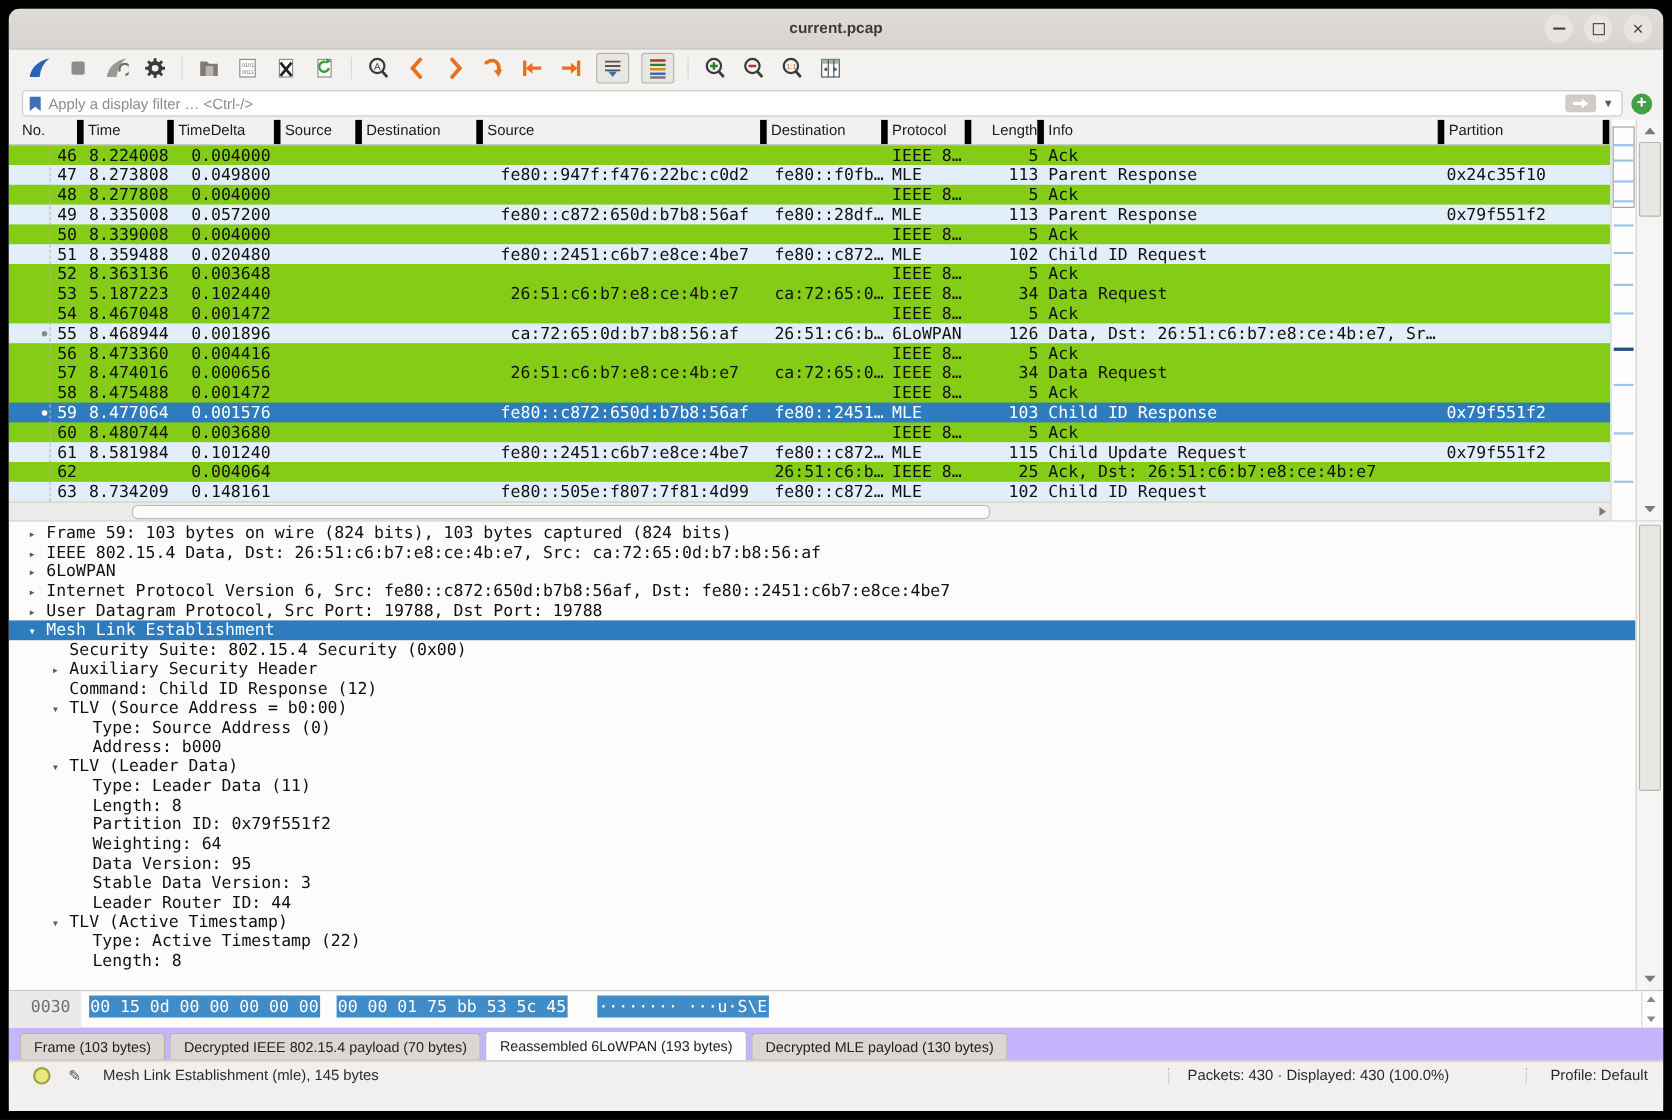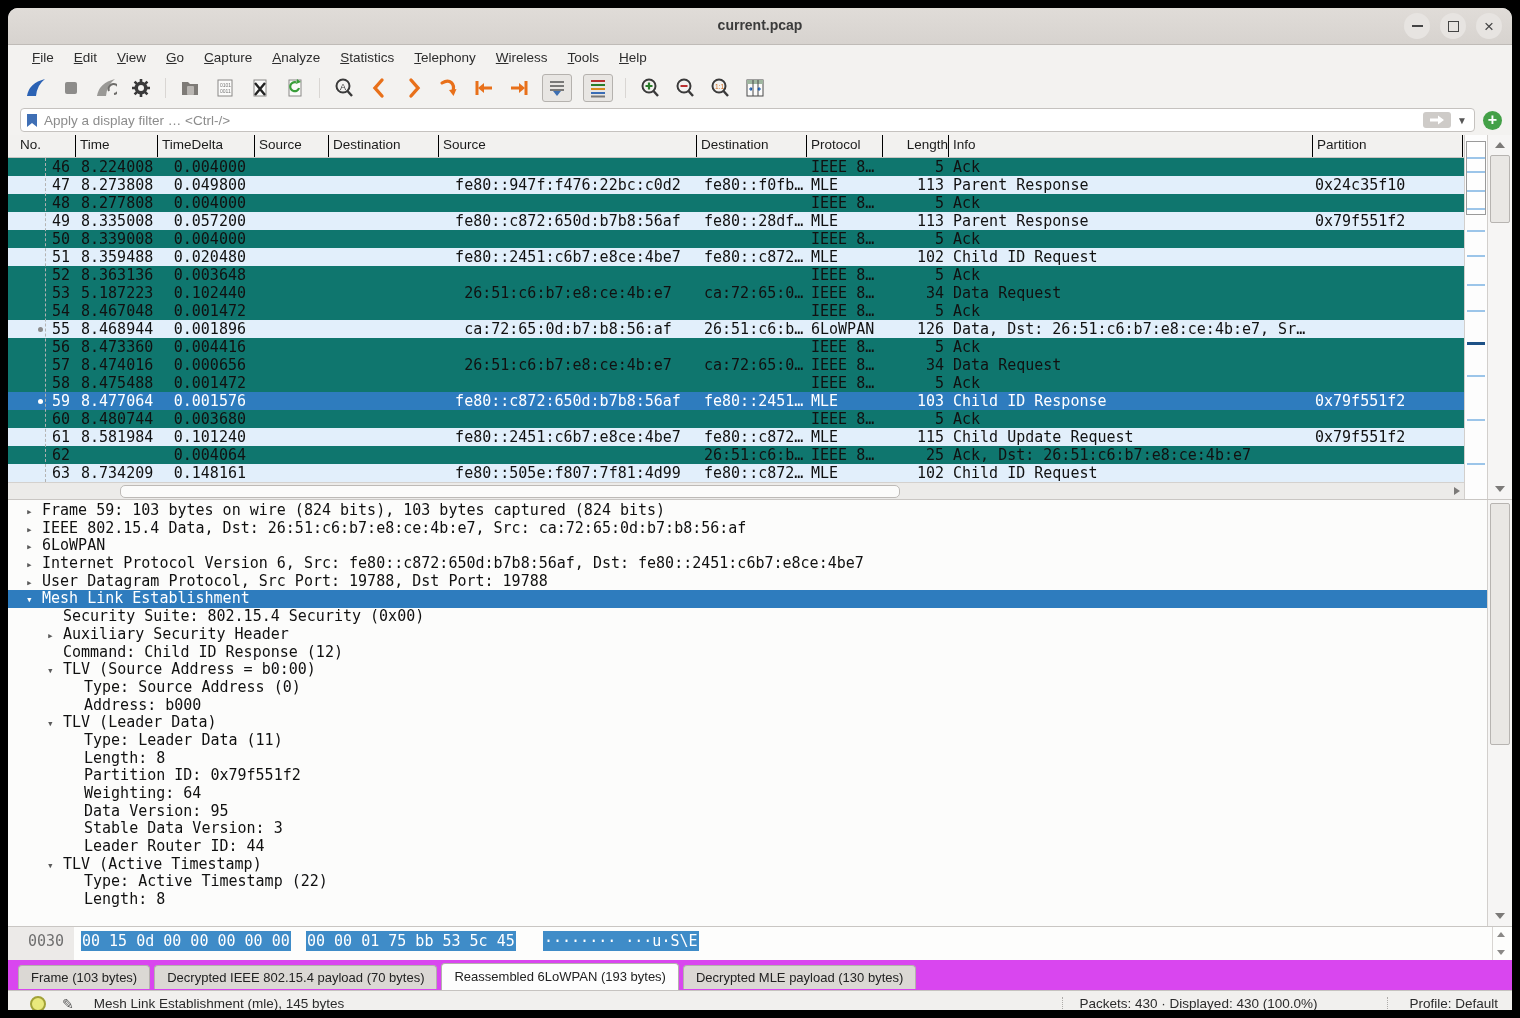--- a/index.html
+++ b/index.html
@@ -34,24 +34,24 @@
   .apply-btn{width:28px;height:16px;background:#cecbc8;border-radius:3px;display:flex;
     align-items:center;justify-content:center;margin-right:6px;}
   .caret{color:#555;font-size:10px;margin-right:2px;}
   .plus-btn{width:19px;height:19px;border-radius:50%;background:#43a047;color:#fff;font-size:16px;
     line-height:18px;text-align:center;font-weight:bold;flex:0 0 auto;}
   
   .packet-area{display:flex;flex:0 0 362px;background:#fff;}
   .list-wrap{width:1457px;display:flex;flex-direction:column;}
   .header-row{display:flex;height:22px;background:#f2f1ef;border-bottom:1px solid #c9c6c3;
     font-size:13.5px;color:#1b1b1b;flex:0 0 auto;}
-  .hcell{box-sizing:border-box;border-right:1px solid #000000;padding:2px 0 0 4px;
+  .hcell{box-sizing:border-box;border-right:6px solid #000000;padding:2px 0 0 4px;
     white-space:nowrap;overflow:hidden;}
   .hc-no{padding-left:12px;}
-  .rows{position:relative;flex:1;background:#0f766e;font-family:"DejaVu Sans Mono",monospace;font-size:15px;}
+  .rows{position:relative;flex:1;background:#84cc16;font-family:"DejaVu Sans Mono",monospace;font-size:15px;}
   .gutter-line{position:absolute;left:37px;top:0;bottom:0;border-left:1px dashed #b2b2b2;z-index:2;}
   .prow{display:flex;height:18px;line-height:18px;position:relative;color:#111;}
   .prow.blue{background:#e2effb;}
   .prow.selected{background:#2e7cbe;color:#fff;}
   .pcell{box-sizing:border-box;white-space:pre;overflow:hidden;}
   .pc-no{text-align:right;padding-right:6px;}
   .pc-time{padding-left:5px;}
   .pc-delta{text-align:right;padding-right:9px;}
   .pc-src2{text-align:center;}
   .pc-dst2{padding-left:7px;}
@@ -91,21 +91,21 @@
     font-family:"DejaVu Sans Mono",monospace;font-size:15px;}
   .hex-strip{position:absolute;left:0;top:0;bottom:0;width:66px;background:#eceae8;}
   .hex-offset{position:absolute;left:20px;top:5px;color:#6f6f6f;}
   .hseg{position:absolute;top:4px;background:#3f8cc8;color:#fff;padding:1px 1px;white-space:pre;}
   .hg1{left:73px;} .hg2{left:298px;} .hasc{left:535px;}
   .hex-vs{position:absolute;right:3px;top:0;bottom:0;width:16px;border-left:1px solid #d8d5d2;}
   .hx{position:absolute;left:4px;width:0;height:0;border-left:4px solid transparent;border-right:4px solid transparent;}
   .hx.up{top:5px;border-bottom:5px solid #8a8886;}
   .hx.down{bottom:5px;border-top:5px solid #8a8886;}
   
-  .tabbar{flex:0 0 30px;background:#d946ef;display:flex;align-items:flex-end;padding-left:10px;gap:4px;}
+  .tabbar{flex:0 0 30px;background:#c4b5fd;display:flex;align-items:flex-end;padding-left:10px;gap:4px;}
   .btab{height:23px;line-height:23px;padding:0 12px;font-size:13px;color:#222;background:#dbd8d4;
     border:1px solid #b4b1ad;border-bottom:none;border-radius:4px 4px 0 0;margin-bottom:1px;}
   .btab.active{background:#fdfdfd;height:26px;line-height:26px;margin-bottom:0;}
   
   .statusbar{flex:0 0 25px;background:#f1f0ee;border-top:1px solid #c6c3c0;display:flex;
     align-items:center;font-size:13.5px;color:#2b2b2b;padding:0 14px;}
   .expert-icon{width:12px;height:12px;border-radius:50%;background:#e9e97c;border:2px solid #a2a238;
     margin-left:8px;flex:0 0 auto;}
   .comment-icon{margin-left:16px;font-size:14px;color:#555;flex:0 0 auto;}
   .field-info{margin-left:20px;flex:1;}
@@ -126,33 +126,20 @@
         </div>
       <div class="wbtn">
           <span class="g-max"></span>
         </div>
       <div class="wbtn">
           <span class="g-close">×</span>
         </div>
     </div>
   </div>
 
-  <div class="menubar">
-      <div class="menu-item">File</div>
-      <div class="menu-item">Edit</div>
-      <div class="menu-item">View</div>
-      <div class="menu-item">Go</div>
-      <div class="menu-item">Capture</div>
-      <div class="menu-item">Analyze</div>
-      <div class="menu-item">Statistics</div>
-      <div class="menu-item">Telephony</div>
-      <div class="menu-item">Wireless</div>
-      <div class="menu-item">Tools</div>
-      <div class="menu-item">Help</div>
-    </div>
 
   <div class="toolbar">
     <div class="tbtn">
         <svg width="22" height="22" viewBox="0 0 22 22">
           <path d="M2 19 Q4 6 20 2 Q12 8 11 19 Z" fill="#2b62b4"></path>
         </svg>
       </div>
     <div class="tbtn">
         <svg width="22" height="22" viewBox="0 0 22 22">
           <rect x="5" y="5" width="12" height="12" rx="2" fill="#8d8c8a"></rect>

